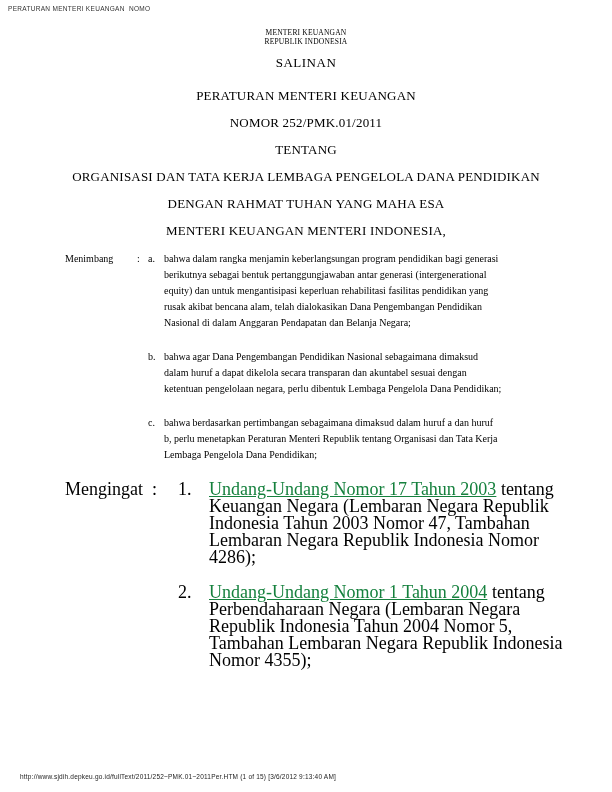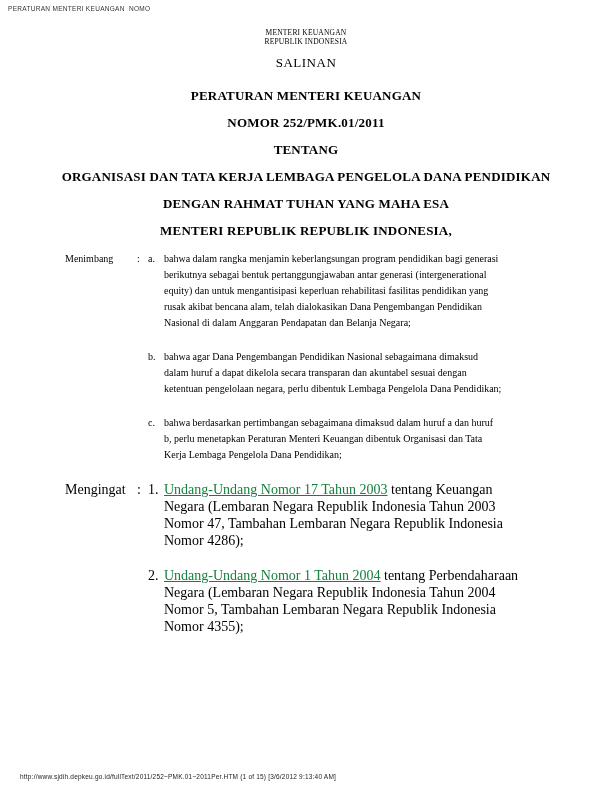--- a/index.html
+++ b/index.html
@@ -39,30 +39,29 @@
   }
   .doc-title {
     margin-top: 18px;
     text-align: center;
   }
   .title-line {
     font-size: 13px;
     line-height: 14px;
     margin-bottom: 13px;
     letter-spacing: 0.2px;
-    font-weight: bold;
   }
   .doc-body { margin-top: 12px; }
   .item-row {
     display: grid;
     grid-template-columns: 72px 11px 16px 1fr;
     margin: 0 0 18px 65px;
   }
   .menimbang-row { font-size: 10px; line-height: 16px; }
-  .mengingat-row { font-size: 14px; line-height: 17px; }
+  .mengingat-row { font-size: 18px; line-height: 17px; gap: 15px; }
   .section-label { white-space: nowrap; }
   .colon { text-align: left; }
   .marker { text-align: left; }
   .item-text { text-align: left; }
   .w-menimbang { max-width: 338px; }
   .w-mengingat { max-width: 372px; }
   .italic-seg { }
   a.doc-link {
     color: #15803d;
     text-decoration: underline;
@@ -92,21 +91,21 @@
   </div>
 
   <div class="salinan">SALINAN</div>
 
   <div class="doc-title">
     <div class="title-line">PERATURAN MENTERI KEUANGAN</div>
     <div class="title-line">NOMOR 252/PMK.01/2011</div>
     <div class="title-line">TENTANG</div>
     <div class="title-line">ORGANISASI DAN TATA KERJA LEMBAGA PENGELOLA DANA PENDIDIKAN</div>
     <div class="title-line">DENGAN RAHMAT TUHAN YANG MAHA ESA</div>
-    <div class="title-line">MENTERI REPUBLIK REPUBLIK INDONESIA,</div>
+    <div class="title-line">MENTERI KEUANGAN MENTERI INDONESIA,</div>
   </div>
 
   <div class="doc-body">
 
     <div class="item-row menimbang-row">
       <div class="section-label">Menimbang</div>
       <div class="colon">:</div>
       <div class="marker">a.</div>
       <div class="item-text w-menimbang"><span>bahwa dalam rangka menjamin keberlangsungan program pendidikan bagi generasi berikutnya sebagai bentuk pertanggungjawaban antar generasi (</span><span class="italic-seg">intergenerational equity</span><span>) dan untuk mengantisipasi keperluan rehabilitasi fasilitas pendidikan yang rusak akibat bencana alam, telah dialokasikan Dana Pengembangan Pendidikan Nasional di dalam Anggaran Pendapatan dan Belanja Negara;</span></div>
     </div>
@@ -115,21 +114,21 @@
       <div class="section-label"></div>
       <div class="colon"></div>
       <div class="marker">b.</div>
       <div class="item-text w-menimbang">bahwa agar Dana Pengembangan Pendidikan Nasional sebagaimana dimaksud dalam huruf a dapat dikelola secara transparan dan akuntabel sesuai dengan ketentuan pengelolaan negara, perlu dibentuk Lembaga Pengelola Dana Pendidikan;</div>
     </div>
 
     <div class="item-row menimbang-row">
       <div class="section-label"></div>
       <div class="colon"></div>
       <div class="marker">c.</div>
-      <div class="item-text w-menimbang">bahwa berdasarkan pertimbangan sebagaimana dimaksud dalam huruf a dan huruf b, perlu menetapkan Peraturan Menteri Keuangan dibentuk Organisasi dan Tata Kerja Lembaga Pengelola Dana Pendidikan;</div>
+      <div class="item-text w-menimbang">bahwa berdasarkan pertimbangan sebagaimana dimaksud dalam huruf a dan huruf b, perlu menetapkan Peraturan Menteri Republik tentang Organisasi dan Tata Kerja Lembaga Pengelola Dana Pendidikan;</div>
     </div>
 
     <div class="item-row mengingat-row">
       <div class="section-label">Mengingat</div>
       <div class="colon">:</div>
       <div class="marker">1.</div>
       <div class="item-text w-mengingat"><a class="doc-link">Undang-Undang Nomor 17 Tahun 2003</a><span> tentang Keuangan Negara (Lembaran Negara Republik Indonesia Tahun 2003 Nomor 47, Tambahan Lembaran Negara Republik Indonesia Nomor 4286);</span></div>
     </div>
 
     <div class="item-row mengingat-row">

